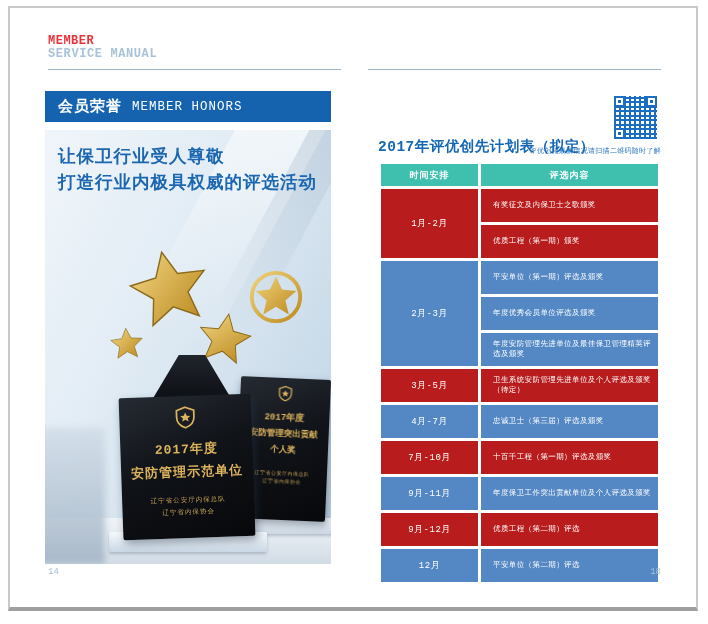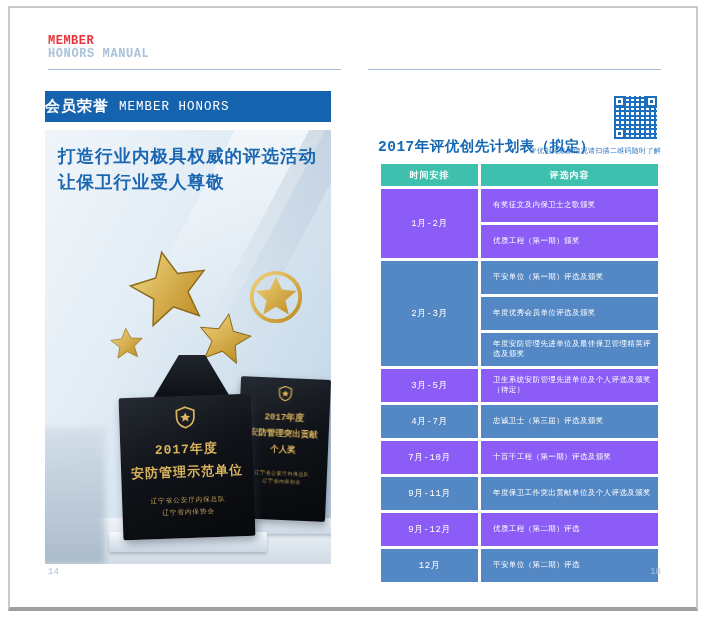--- a/index.html
+++ b/index.html
@@ -17,21 +17,21 @@
   .brand-l1 { color:#e8333a; font-weight:bold; font-size:12px; letter-spacing:.5px; }
   .brand-l2 { color:#a9c3da; font-weight:bold; font-size:12px; letter-spacing:.6px; }
   .rule { position:absolute; top:69px; height:1px; background:#9fb8cf; }
   .rule-left { left:48px; width:293px; }
   .rule-right { left:368px; width:293px; }
   .doc-title { position:absolute; top:51px; left:500px; width:161px; text-align:right;
     color:#b3c9de; font-size:11px; letter-spacing:1px; }
   
   .banner { position:absolute; left:45px; top:91px; width:286px; height:31px;
     background:#1563ae; color:#fff; display:flex; align-items:center; gap:10px;
-    box-sizing:border-box; }
+    padding-left:13px; box-sizing:border-box; }
   .banner-cn { font-size:15px; font-weight:bold; letter-spacing:1px; }
   .banner-en { font-size:12.5px; letter-spacing:1px; }
   .photo { position:absolute; left:45px; top:130px; width:286px; height:434px; overflow:hidden;
     background:linear-gradient(118deg,#f0f5fa 0%,#e3edf5 35%,#cfdfec 68%,#bdd2e4 100%); }
   .streak { position:absolute; transform:rotate(28deg); }
   .s1 { left:150px; top:-50px; width:80px; height:270px;
     background:linear-gradient(rgba(255,255,255,.7),rgba(255,255,255,0)); }
   .s2 { left:222px; top:-40px; width:44px; height:250px;
     background:linear-gradient(rgba(176,193,210,.55),rgba(176,193,210,0)); }
   .headline { position:absolute; left:13px; top:14px; z-index:6;
@@ -86,48 +86,48 @@
     color:#2e76bf; font-size:7px; letter-spacing:.3px; }
   .award-table { position:absolute; left:378px; top:161px; width:283px;
     border-collapse:separate; border-spacing:3px; table-layout:fixed; }
   .col-time { width:97px; } .col-content { width:177px; }
   .award-table th { background:#3fbfae; color:#fff; font-size:9px; font-weight:bold;
     height:20px; letter-spacing:1px; }
   .award-table td { color:#fff; vertical-align:middle; }
   .award-table td.t { text-align:center; font-size:9px; letter-spacing:.5px; }
   .award-table td.c { text-align:left; font-size:7.5px; padding-left:12px;
     height:31px; letter-spacing:.4px; line-height:1.3; }
-  tr.g-light td { background:#8b5cf6; }
+  tr.g-light td { background:#b91c1c; }
   tr.g-dark td { background:#5388c5;margin-left:40px; }
 </style>
 </head>
 <body>
 
 <div class="sheet">
   <div class="frame"></div>
 
   <div class="brand">
     <div class="brand-l1">MEMBER</div>
-    <div class="brand-l2">HONORS MANUAL</div>
+    <div class="brand-l2">SERVICE MANUAL</div>
   </div>
   <div class="rule rule-left"></div>
   <div class="rule rule-right"></div>
 
   <div class="banner">
     <span class="banner-cn">会员荣誉</span>
     <span class="banner-en">MEMBER HONORS</span>
   </div>
 
   <div class="photo">
     <div class="streak s1"></div>
     <div class="streak s2"></div>
 
     <div class="headline">
+      <div>让保卫行业受人尊敬</div>
       <div>打造行业内极具权威的评选活动</div>
-      <div>让保卫行业受人尊敬</div>
     </div>
 
     <div class="desk"></div>
 
     <div class="emblem-right">
       <svg width="58" height="58" viewBox="0 0 24 24">
         <defs>
             <linearGradient id="g1" x1="0" y1="0" x2="1" y2="1">
           <stop offset="0" stop-color="#f0d27a"></stop>
               <stop offset="1" stop-color="#bd8b20"></stop>

